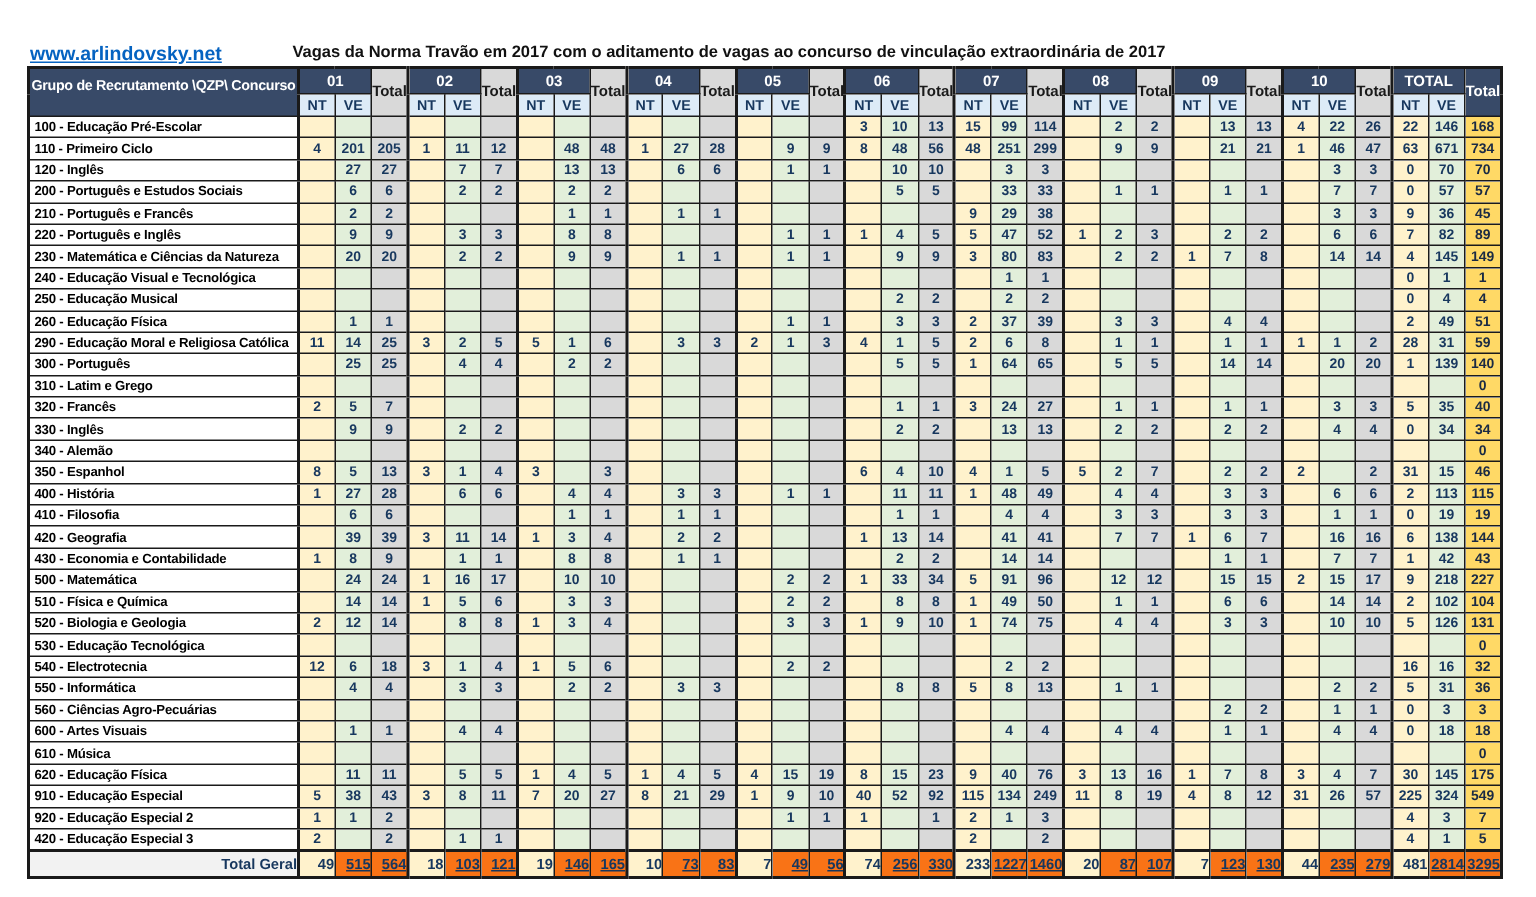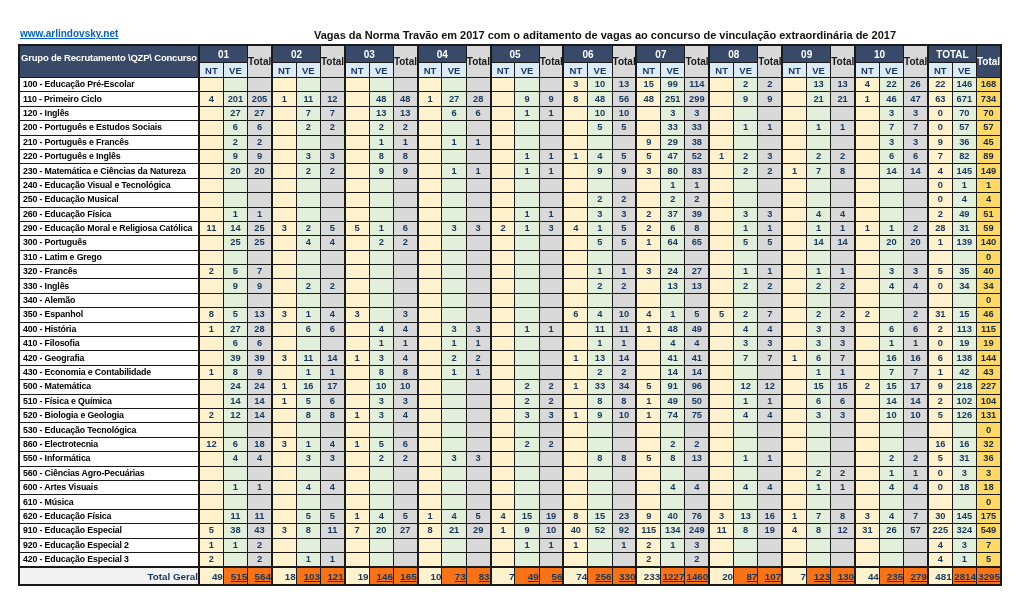--- a/index.html
+++ b/index.html
@@ -2,24 +2,24 @@
 <html><head>
 <meta charset="utf-8">
 <style>
   html,body{margin:0;padding:0;}
   body{
     width:1024px;height:598px;background:#ffffff;position:relative;
     font-family:"Liberation Sans", sans-serif;
   }
   .site-link{
     position:absolute;left:20px;top:28px;
-    font-size:10px;font-weight:bold;color:#0563C1;text-decoration:underline;cursor:pointer;
+    font-size:13px;font-weight:bold;color:#0563C1;text-decoration:underline;cursor:pointer;
   }
   .page-title{
-    position:absolute;left:195px;top:29px;width:820px;text-align:center;
+    position:absolute;left:195px;top:29px;width:820px;text-align:left;
     font-size:11px;font-weight:bold;color:#111;
   }
   table{
     position:absolute;left:18px;top:44px;width:984px;
     border-collapse:collapse;table-layout:fixed;
     border:2px solid #1a1a1a;
   }
   col.labelcol{width:180px;}
   th,td{
     border:1px solid #1a1a1a;padding:0;overflow:hidden;white-space:nowrap;
@@ -998,21 +998,21 @@
         <td class="c-ve"></td>
         <td class="c-tot"></td>
         <td class="c-nt gs"></td>
         <td class="c-ve"></td>
         <td class="c-tot"></td>
         <td class="c-nt gs"></td>
         <td class="c-ve"></td>
         <td class="c-gt">0</td>
       </tr>
       <tr>
-        <td class="rowlabel">860 - Electrotecnia</td>
+        <td class="rowlabel">540 - Electrotecnia</td>
         <td class="c-nt gs">12</td>
         <td class="c-ve">6</td>
         <td class="c-tot">18</td>
         <td class="c-nt gs">3</td>
         <td class="c-ve">1</td>
         <td class="c-tot">4</td>
         <td class="c-nt gs">1</td>
         <td class="c-ve">5</td>
         <td class="c-tot">6</td>
         <td class="c-nt gs"></td>

